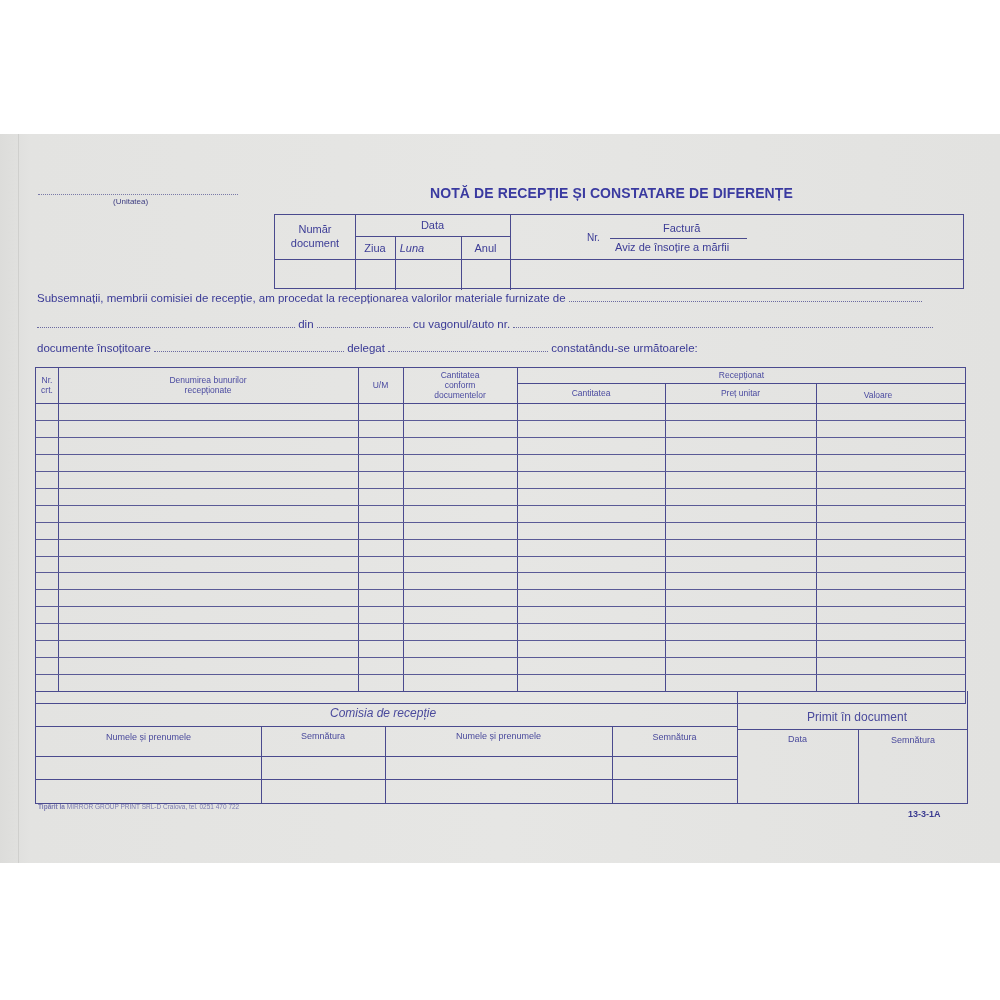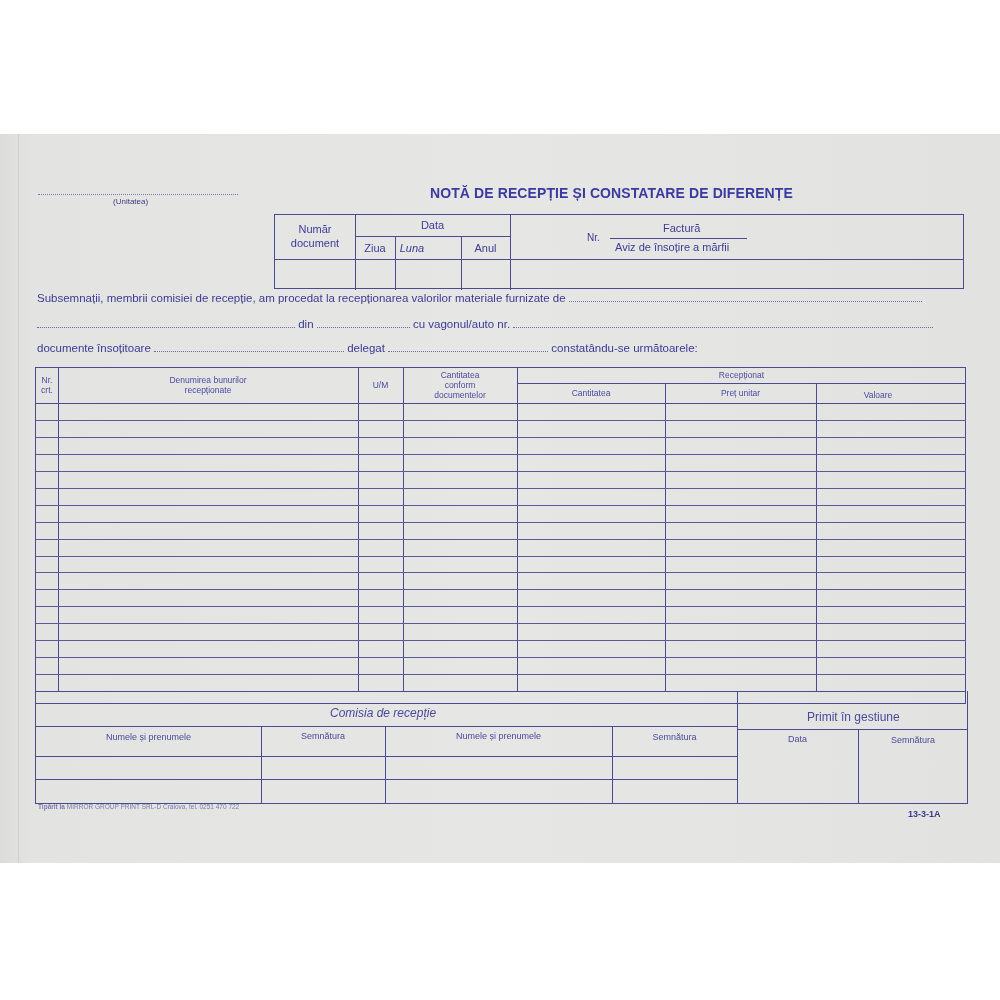--- a/index.html
+++ b/index.html
@@ -322,21 +322,21 @@
     <div class="hl" style="left:0;top:35px;width:701px;height:1px;"></div>
     <div class="hl" style="left:701px;top:38px;width:231px;height:1px;"></div>
     <div class="hl" style="left:225px;top:35px;width:1px;height:77px;"></div>
     <div class="hl" style="left:349px;top:35px;width:1px;height:77px;"></div>
     <div class="hl" style="left:576px;top:35px;width:1px;height:77px;"></div>
     <div class="hl" style="left:822px;top:38px;width:1px;height:74px;"></div>
     <div class="hl" style="left:0;top:65px;width:701px;height:1px;"></div>
     <div class="hl" style="left:0;top:88px;width:701px;height:1px;"></div>
 
     <div class="sec-title" style="left:294px;top:15px;font-style:italic;">Comisia de recepție</div>
-    <div class="sec-title" style="left:771px;top:19px;">Primit în gestiune</div>
+    <div class="sec-title" style="left:771px;top:19px;">Primit în document</div>
 
     <div class="small-h" style="left:0;top:41px;width:225px;">Numele și prenumele</div>
     <div class="small-h" style="left:225px;top:40px;width:124px;">Semnătura</div>
     <div class="small-h" style="left:349px;top:40px;width:227px;">Numele și prenumele</div>
     <div class="small-h" style="left:576px;top:41px;width:125px;">Semnătura</div>
     <div class="small-h" style="left:701px;top:43px;width:121px;">Data</div>
     <div class="small-h" style="left:822px;top:44px;width:110px;">Semnătura</div>
 
     <div class="abs" style="left:1px;top:66px;width:223px;height:21px;"></div>
     <div class="abs" style="left:226px;top:66px;width:122px;height:21px;"></div>

